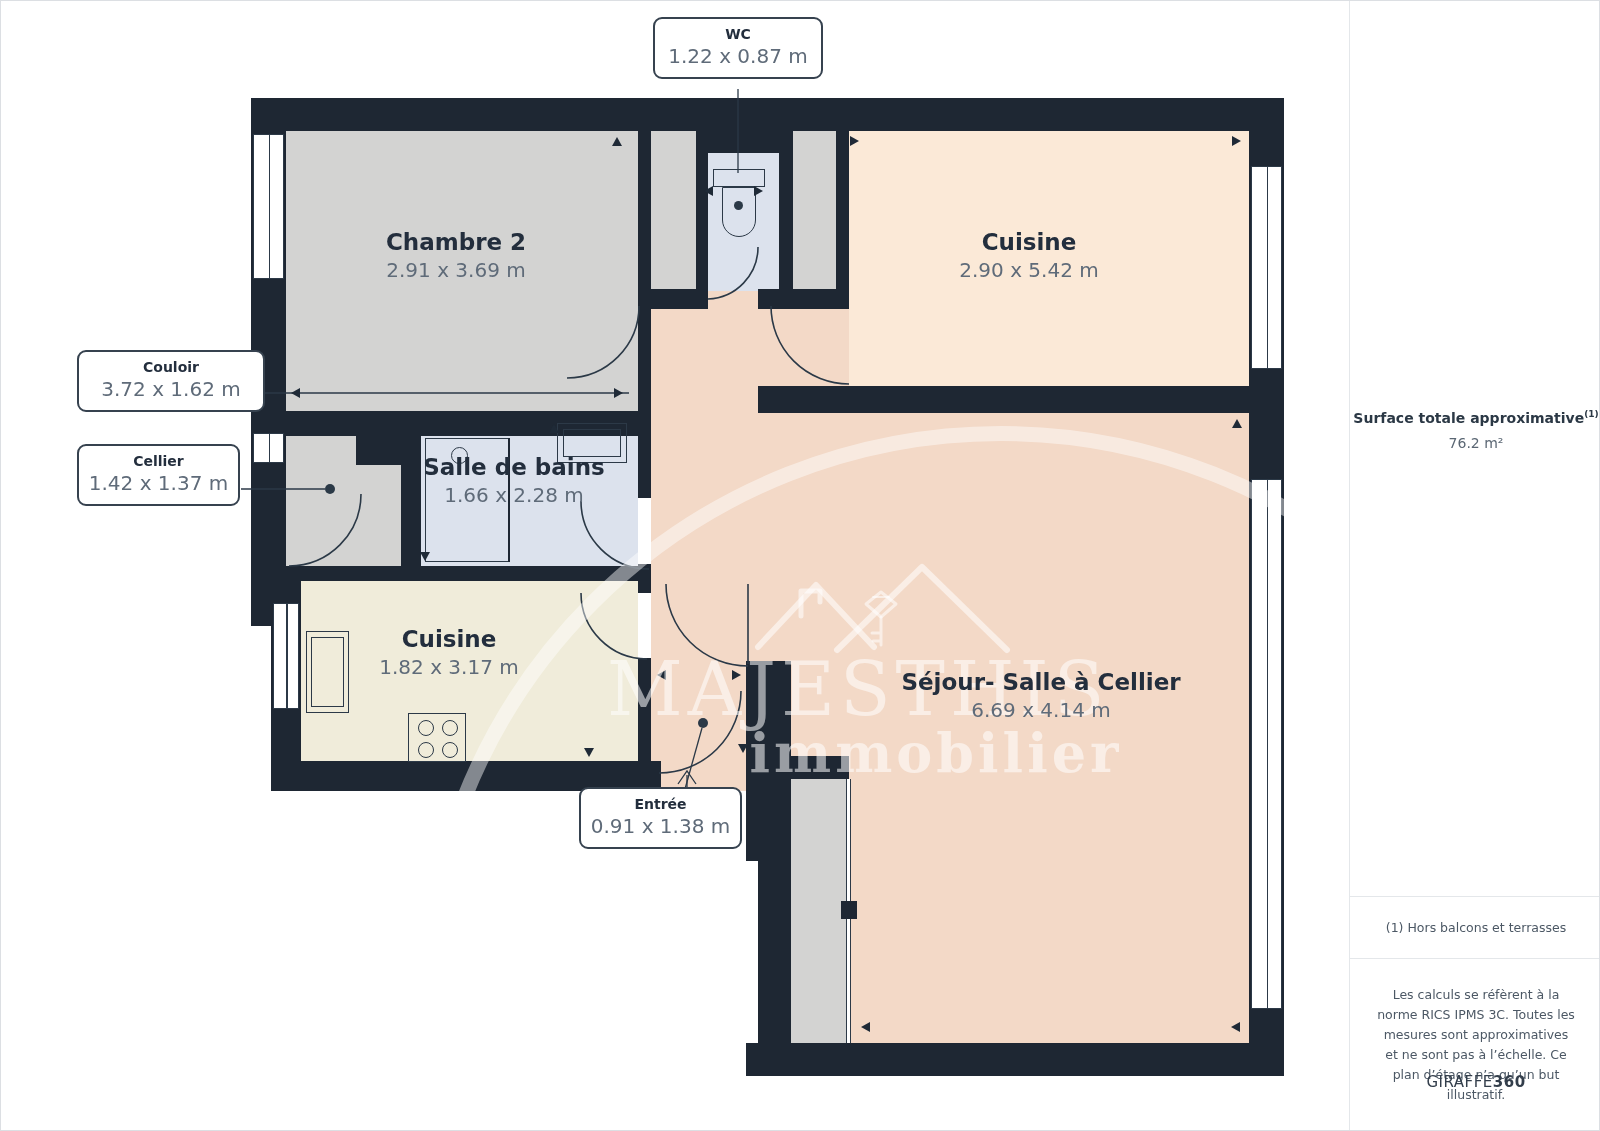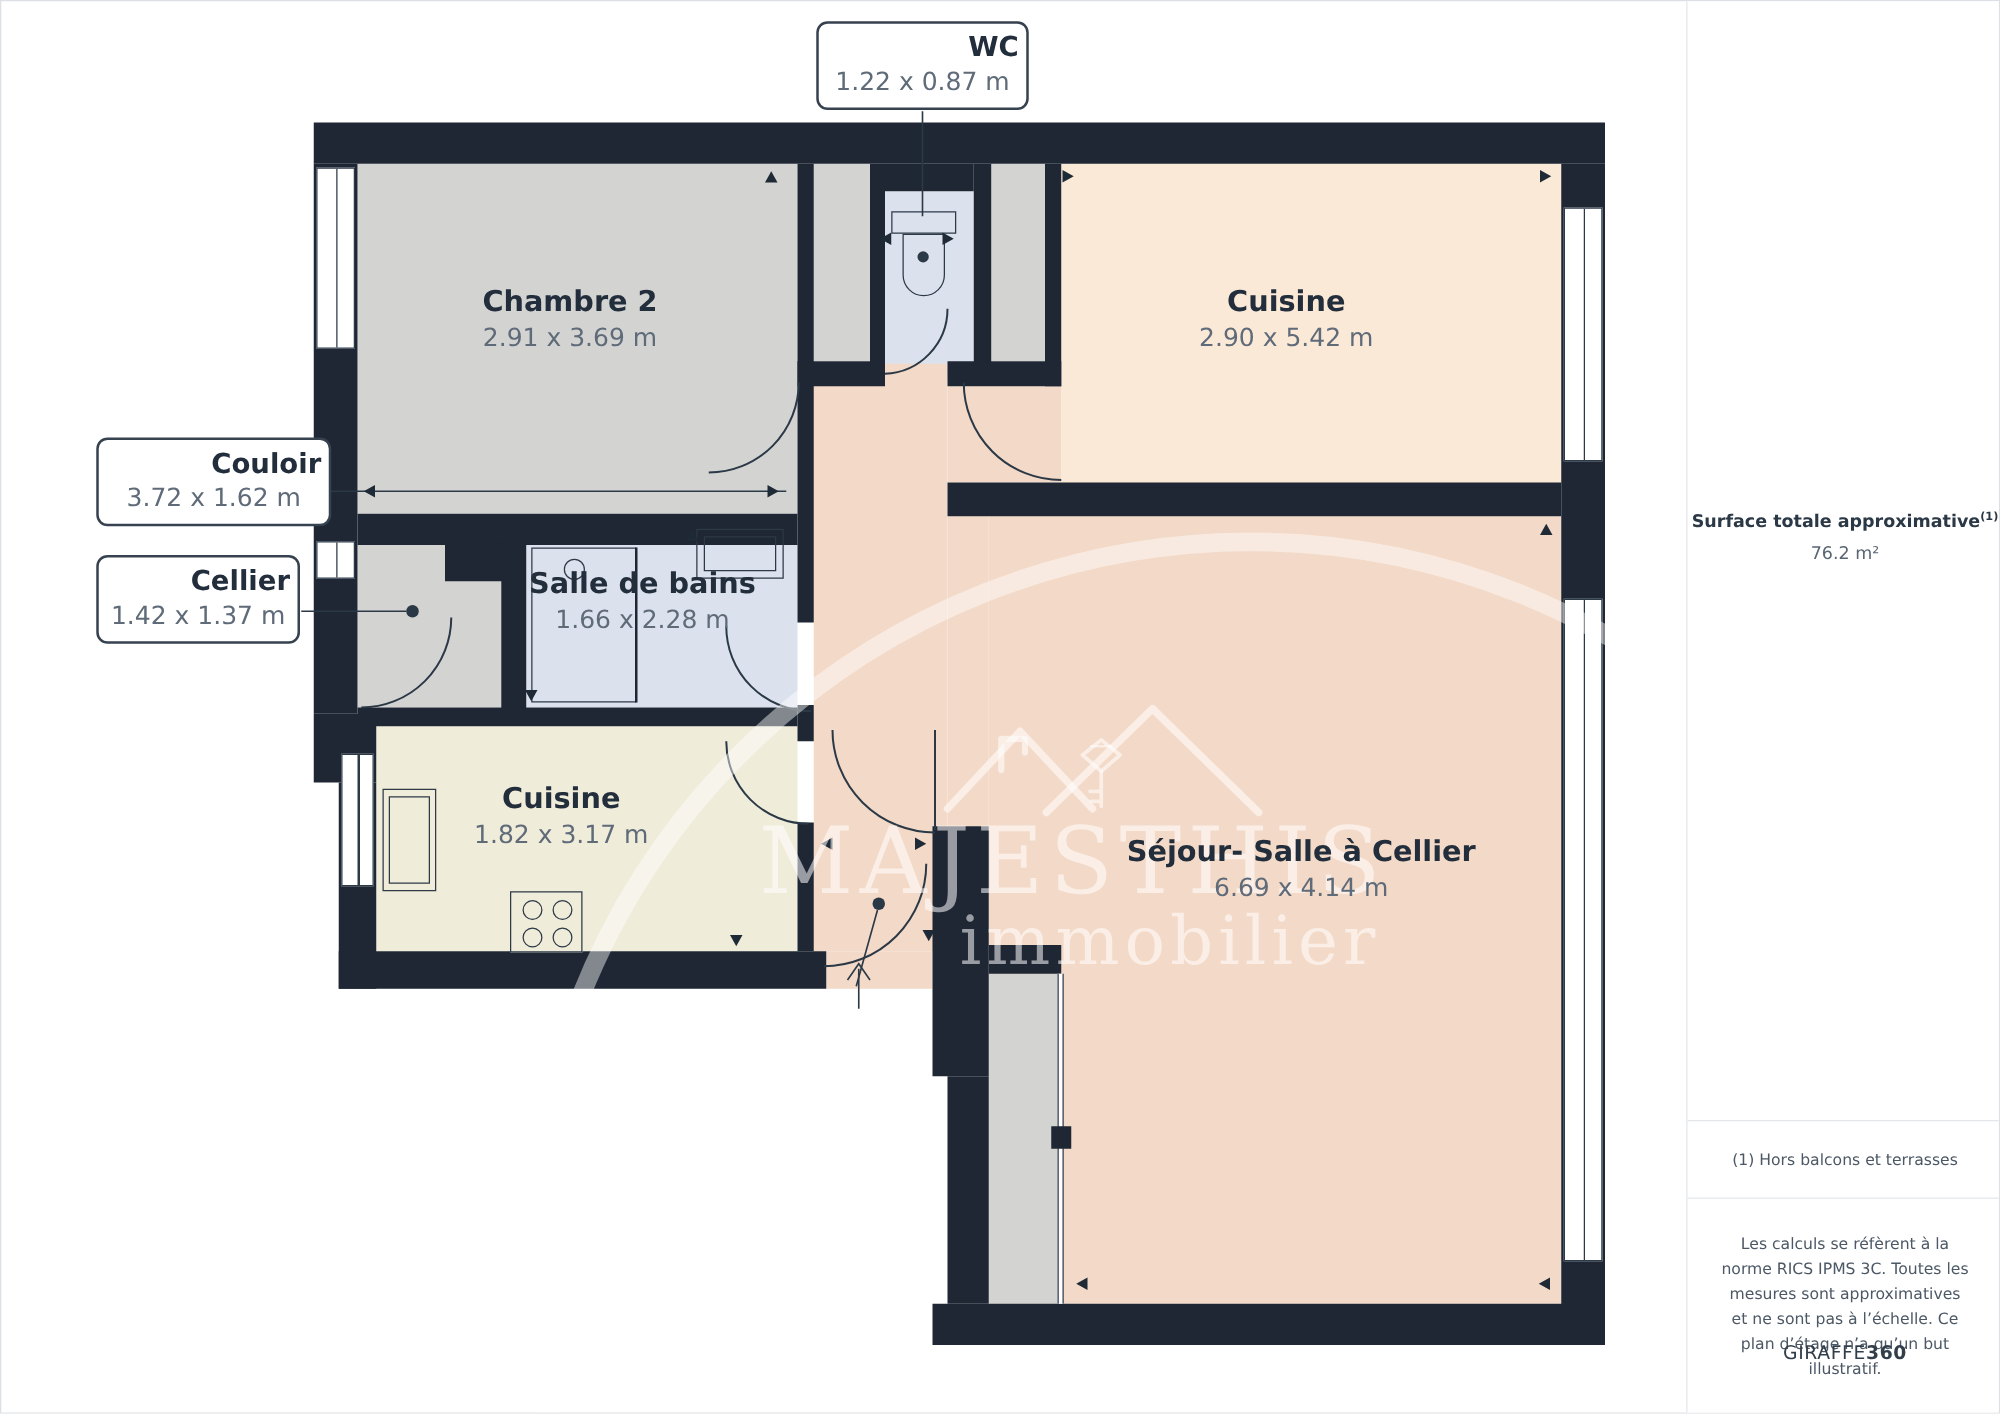--- a/index.html
+++ b/index.html
@@ -24,26 +24,26 @@
   .win{position:absolute;background:#fff;border:1.5px solid #2c3947;box-sizing:border-box;z-index:3;}
   .win .mull{position:absolute;left:50%;top:0;width:1.5px;height:100%;background:#2c3947;}
   .fx{position:absolute;border:1.6px solid #2c3947;box-sizing:border-box;z-index:3;background:transparent;}
   .fx.round{border-radius:50%;}
   .dot{position:absolute;background:#2c3947;border-radius:50%;z-index:3;}
   .glaze{position:absolute;background:#fff;border-left:1.5px solid #2c3947;border-right:1.5px solid #2c3947;box-sizing:border-box;z-index:3;}
   .svg-lines{position:absolute;left:0;top:0;z-index:4;}
   .wm{position:absolute;left:0;top:0;width:1348px;height:1131px;z-index:5;pointer-events:none;}
   .wm-circle{position:absolute;left:415px;top:425px;width:1170px;height:1170px;border:15px solid rgba(255,255,255,0.45);border-radius:50%;box-sizing:border-box;}
   .wm-title{position:absolute;left:606px;top:645px;font-family:"DejaVu Serif",serif;font-size:74px;letter-spacing:5px;color:rgba(255,255,255,0.55);white-space:nowrap;}
-  .wm-sub{position:absolute;left:935px;top:720px;transform:translateX(-50%);font-family:"DejaVu Serif",serif;font-size:54px;letter-spacing:4px;color:rgba(255,255,255,0.55);white-space:nowrap;}
+  .wm-sub{position:absolute;left:935px;top:720px;transform:translateX(-50%);font-family:"DejaVu Serif",serif;font-size:54px;letter-spacing:4px;color:rgba(255,255,255,0.55);white-space:nowrap;font-weight:bold;}
   .rlabel{position:absolute;transform:translateX(-50%);text-align:center;z-index:6;white-space:nowrap;}
   .rlabel .t{font-size:23px;font-weight:700;color:var(--ink);}
   .rlabel .d{font-size:20px;color:var(--dim);margin-top:3px;}
   .callout{position:absolute;z-index:7;background:#fff;border:2px solid #36424f;border-radius:9px;text-align:center;padding:7px 6px 9px 6px;box-sizing:border-box;}
-  .callout .t{font-size:22px;font-weight:700;color:var(--ink);text-align:right;}
+  .callout .t{font-size:14px;font-weight:700;color:var(--ink);}
   .callout .d{font-size:20px;color:var(--dim);margin-top:2px;white-space:nowrap;}
   .sidebar{position:absolute;left:1348px;top:0;width:252px;height:1131px;border-left:1px solid var(--line);background:#fff;z-index:8;}
   .surface{position:absolute;left:0;top:408px;width:100%;text-align:center;}
   .surface .st{font-size:14px;font-weight:700;color:#2b3845;}
   .surface .st sup{font-size:9px;}
   .surface .sv{font-size:14px;color:#5a6673;margin-top:9px;}
   .footnote{position:absolute;left:0;top:895px;width:100%;height:63px;border-top:1px solid var(--line);border-bottom:1px solid var(--line);display:flex;align-items:center;justify-content:center;box-sizing:border-box;}
   .footnote .fn{font-size:12.5px;color:#4c5865;}
   .disclaimer{position:absolute;left:0;top:962px;width:100%;box-sizing:border-box;padding:22px 26px 0 26px;text-align:center;font-size:12.5px;line-height:1.6;color:#4c5865;}
   .brand{position:absolute;left:0;top:1072px;width:100%;text-align:center;font-size:15px;color:#333e4b;letter-spacing:0.5px;}
@@ -219,20 +219,24 @@
       <div class="d">1.22 x 0.87 m</div>
     </div>
     <div class="callout" style="left:76px;top:349px;width:188px">
       <div class="t">Couloir</div>
       <div class="d">3.72 x 1.62 m</div>
     </div>
     <div class="callout" style="left:76px;top:443px;width:163px">
       <div class="t">Cellier</div>
       <div class="d">1.42 x 1.37 m</div>
     </div>
+    <div class="callout" style="left:578px;top:786px;width:163px">
+      <div class="t">Entrée</div>
+      <div class="d">0.91 x 1.38 m</div>
+    </div>
   </div>
 
   <div class="sidebar">
     <div class="surface">
       <div class="st"><span>Surface totale approximative</span><sup>(1)</sup></div>
       <div class="sv">76.2 m²</div>
     </div>
     <div class="footnote">
       <div class="fn">(1) Hors balcons et terrasses</div>
     </div>

